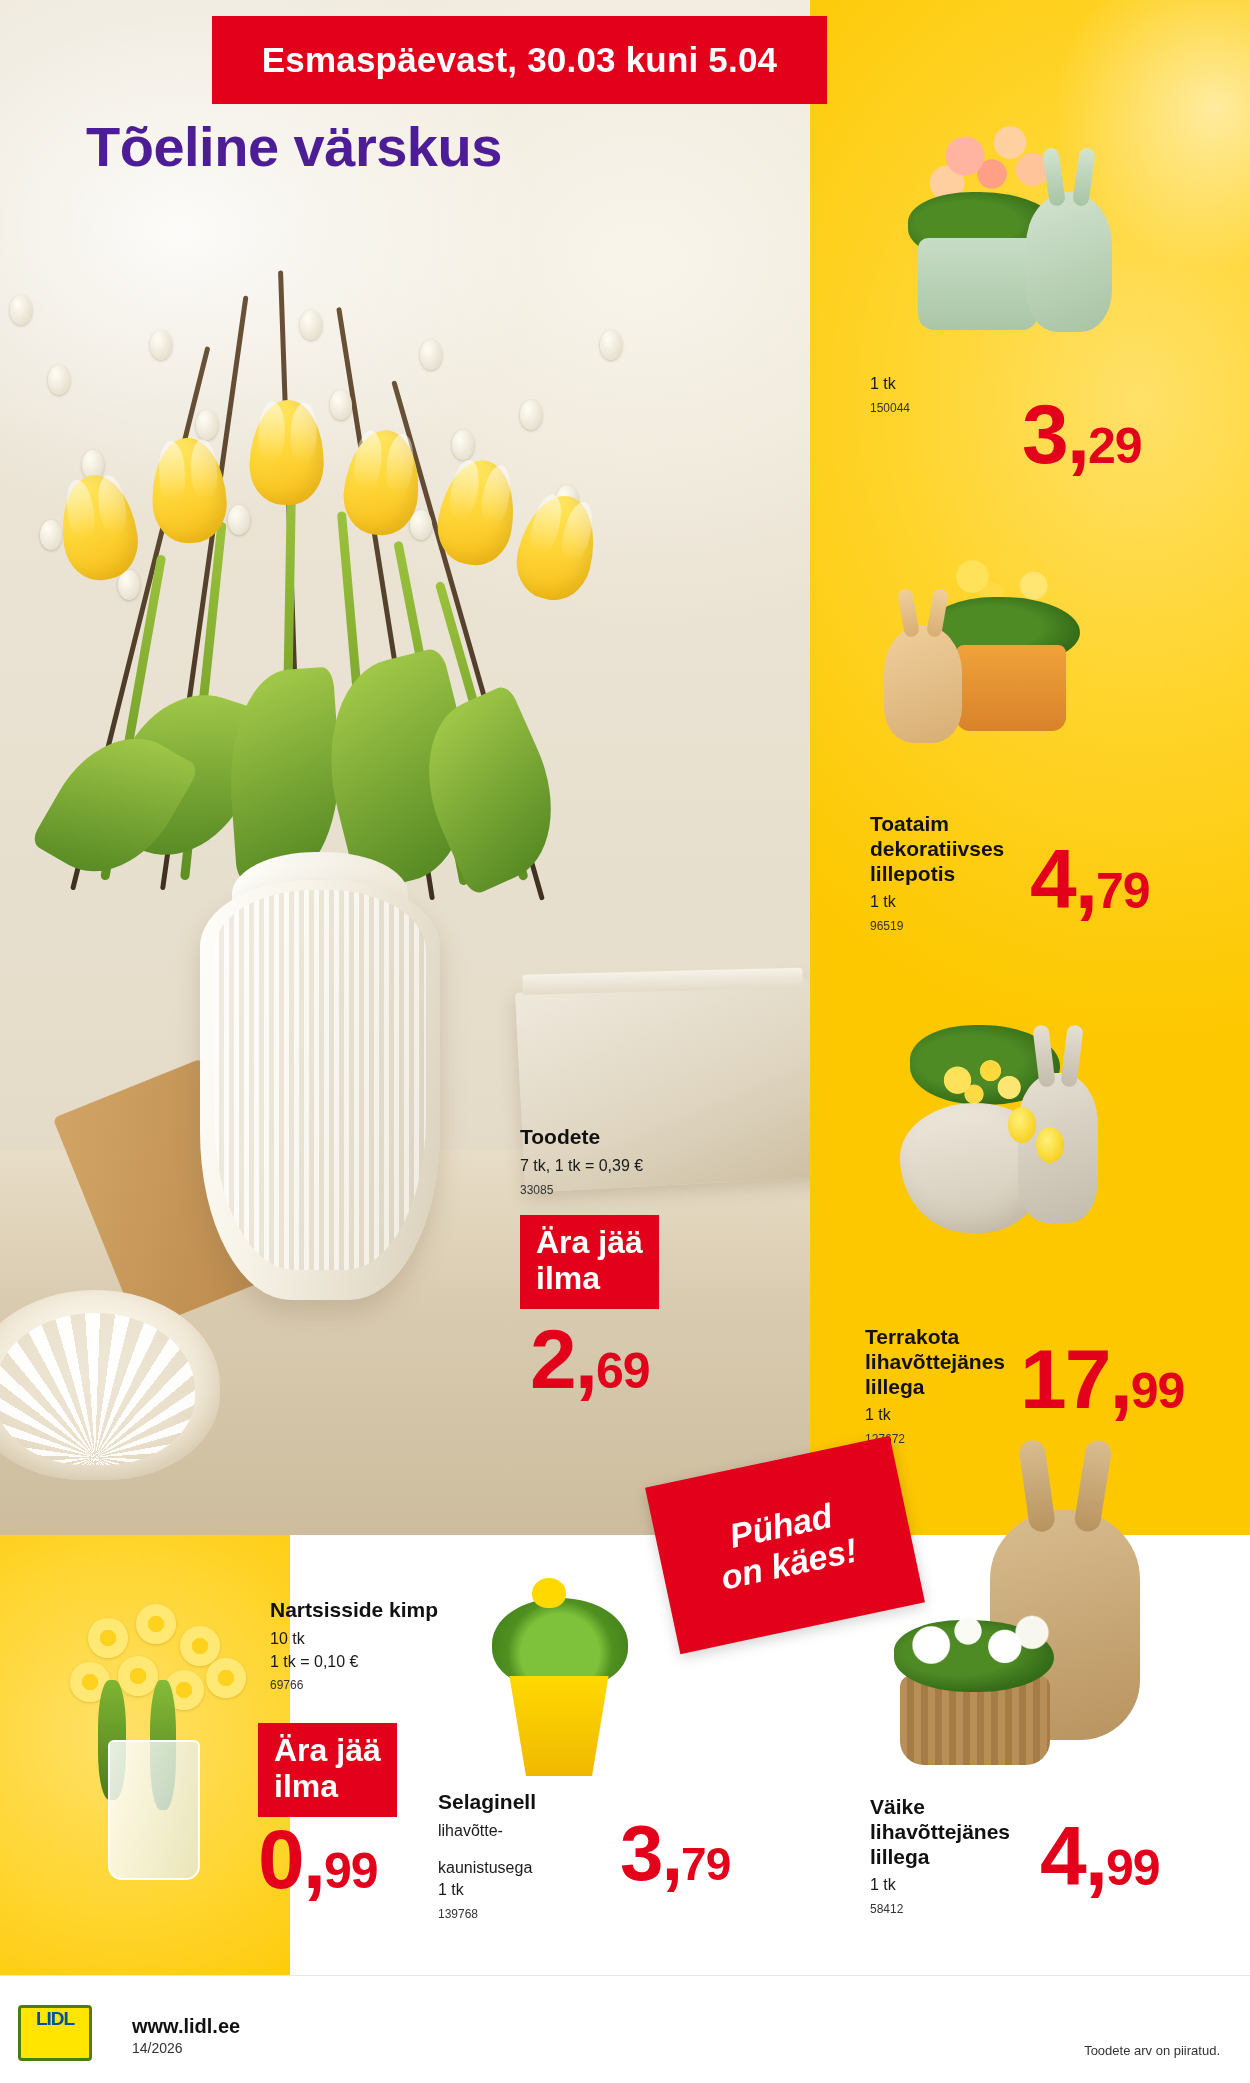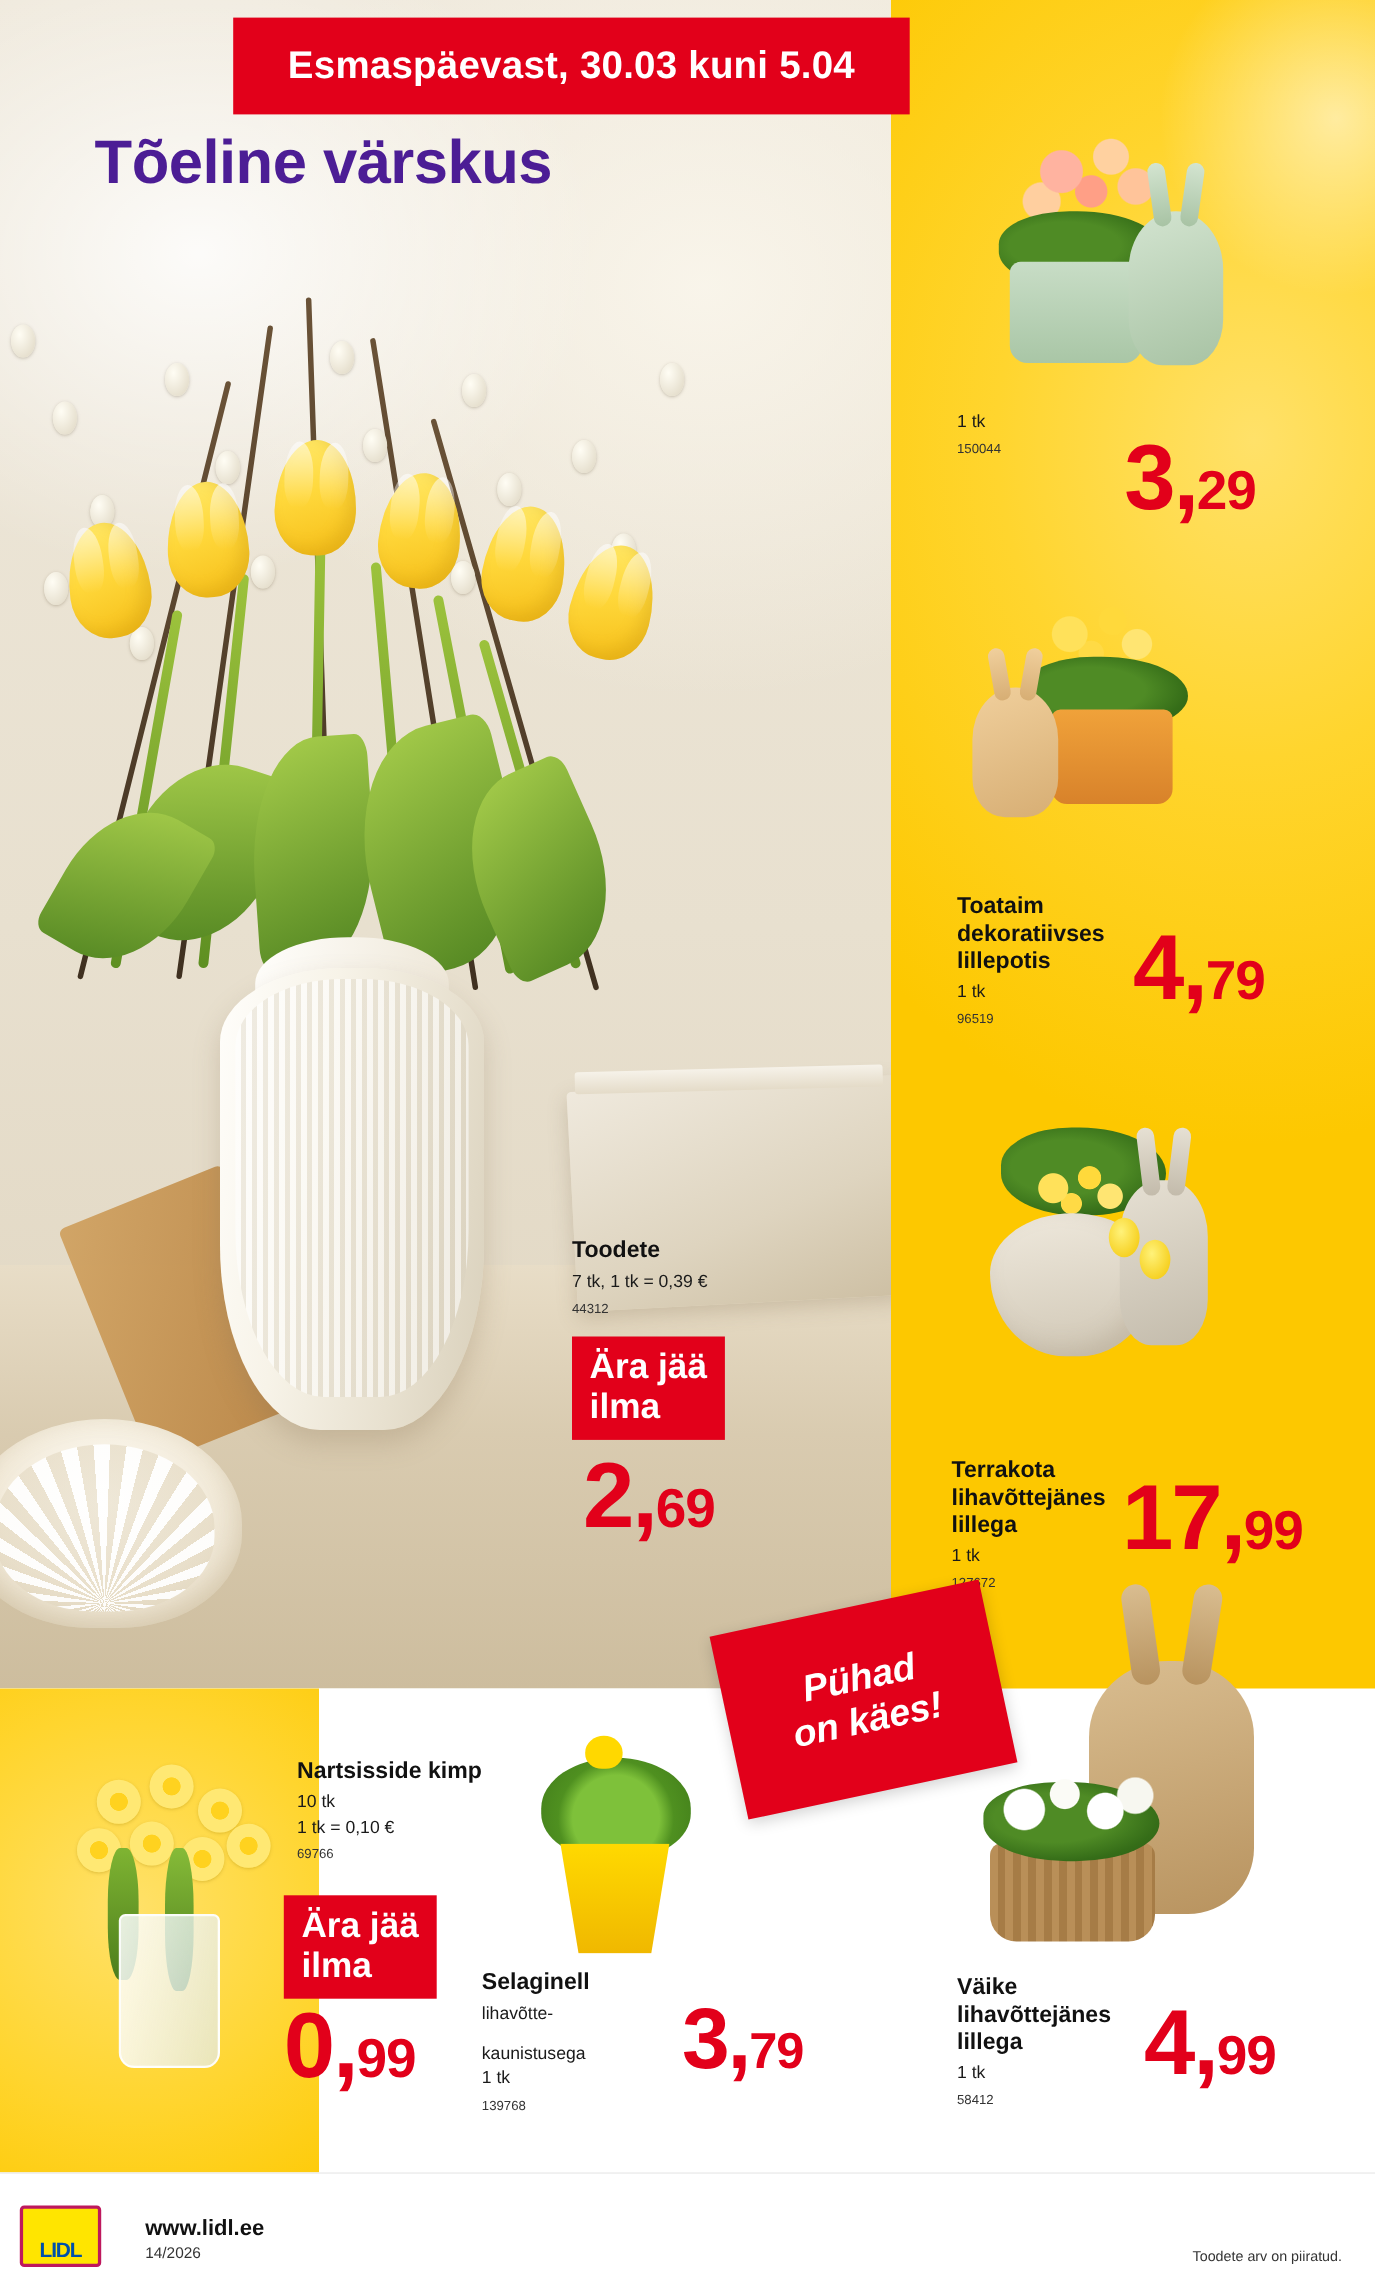--- a/index.html
+++ b/index.html
@@ -282,22 +282,22 @@
     z-index: 30;
   }
 
   
   .footer {
     position: absolute; left: 0; top: 1975px; width: 1250px; height: 108px;
     background: #ffffff; border-top: 1px solid #e6e6e6;
   }
   .lidl-logo {
     position: absolute; left: 18px; top: 2005px; width: 74px; height: 56px;
-    background: #ffe500; border: 3px solid #be185d; border-radius: 4px;
-    display: flex; align-items: flex-end; justify-content: center;
+    background: #ffe500; border: 3px solid #4d7c0f; border-radius: 4px;
+    display: flex; align-items: flex-start; justify-content: center;
     font-weight: 700; font-size: 19px; color: #0050aa; letter-spacing: -1px;
   }
   .footer-url { position: absolute; left: 132px; top: 2015px; font-size: 20px; font-weight: 700; color: #111; }
   .footer-issue { position: absolute; left: 132px; top: 2040px; font-size: 14px; color: #333; }
   .footer-note { position: absolute; right: 30px; top: 2043px; font-size: 13px; color: #333; }
 
   
   .img-wrap { position: absolute; }
   .pot-green {
     position: absolute; width: 120px; height: 92px;
@@ -529,21 +529,21 @@
     <div class="p-sub">1 tk</div>
     <div class="p-code">58412</div>
   </div>
   <div class="r4-price price big">
     <span class="int">4</span><span class="com">,</span><span class="dec">99</span>
   </div>
 
   <div class="tulbid-text">
     <div class="p-name">Toodete</div>
     <div class="p-sub">7 tk, 1 tk = 0,39 €</div>
-    <div class="p-code">44312</div>
+    <div class="p-code">33085</div>
   </div>
   <div class="tulbid-ara ara">
     <div>Ära jää</div>
     <div>ilma</div>
   </div>
   <div class="tulbid-price price big">
     <span class="int">2</span><span class="com">,</span><span class="dec">69</span>
   </div>
 
   <div class="bottom"></div>

